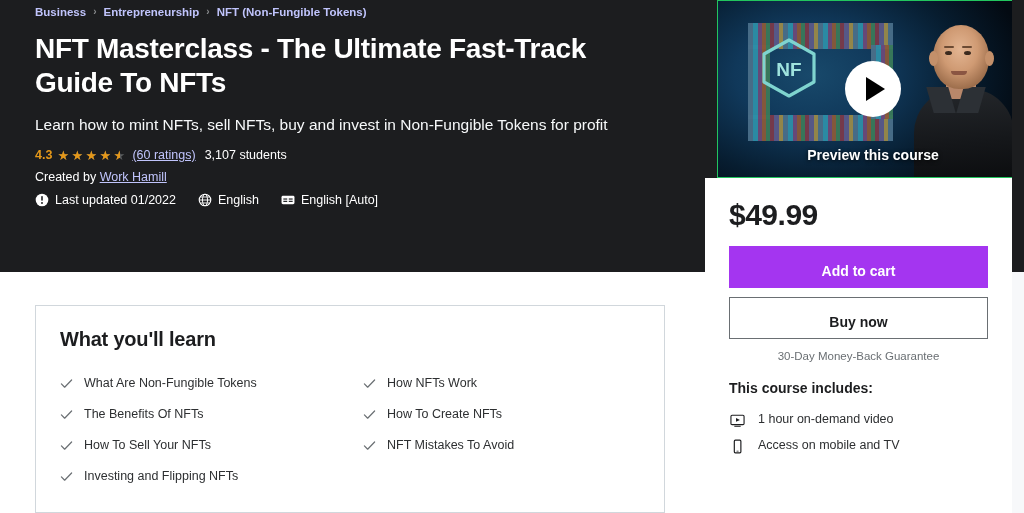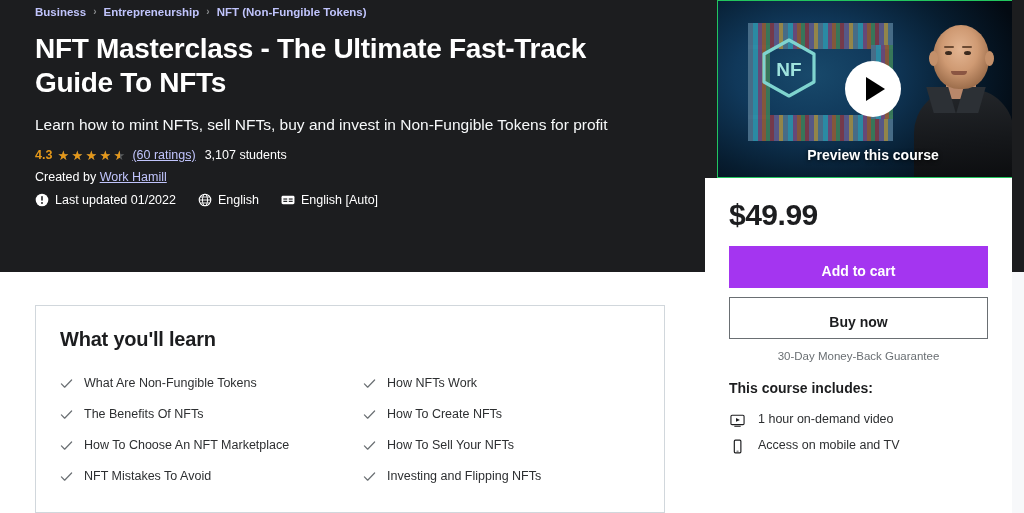--- a/index.html
+++ b/index.html
@@ -607,28 +607,20 @@
 
       <div class="learn-item">
         <span class="check-icon">
           <svg width="13" height="13" viewBox="0 0 14 14">
               <polyline points="1.5,7.4 5,11 12.5,3.2" fill="none" stroke="#6a6f73" stroke-width="1.3" stroke-linecap="round" stroke-linejoin="round"></polyline>
             </svg>
         </span>
         <span>How To Create NFTs</span>
       </div>
 
-      <div class="learn-item">
-        <span class="check-icon">
-          <svg width="13" height="13" viewBox="0 0 14 14">
-              <polyline points="1.5,7.4 5,11 12.5,3.2" fill="none" stroke="#6a6f73" stroke-width="1.3" stroke-linecap="round" stroke-linejoin="round"></polyline>
-            </svg>
-        </span>
-        <span>How To Choose An NFT Marketplace</span>
-      </div>
 
       <div class="learn-item">
         <span class="check-icon">
           <svg width="13" height="13" viewBox="0 0 14 14">
               <polyline points="1.5,7.4 5,11 12.5,3.2" fill="none" stroke="#6a6f73" stroke-width="1.3" stroke-linecap="round" stroke-linejoin="round"></polyline>
             </svg>
         </span>
         <span>How To Sell Your NFTs</span>
       </div>
 

